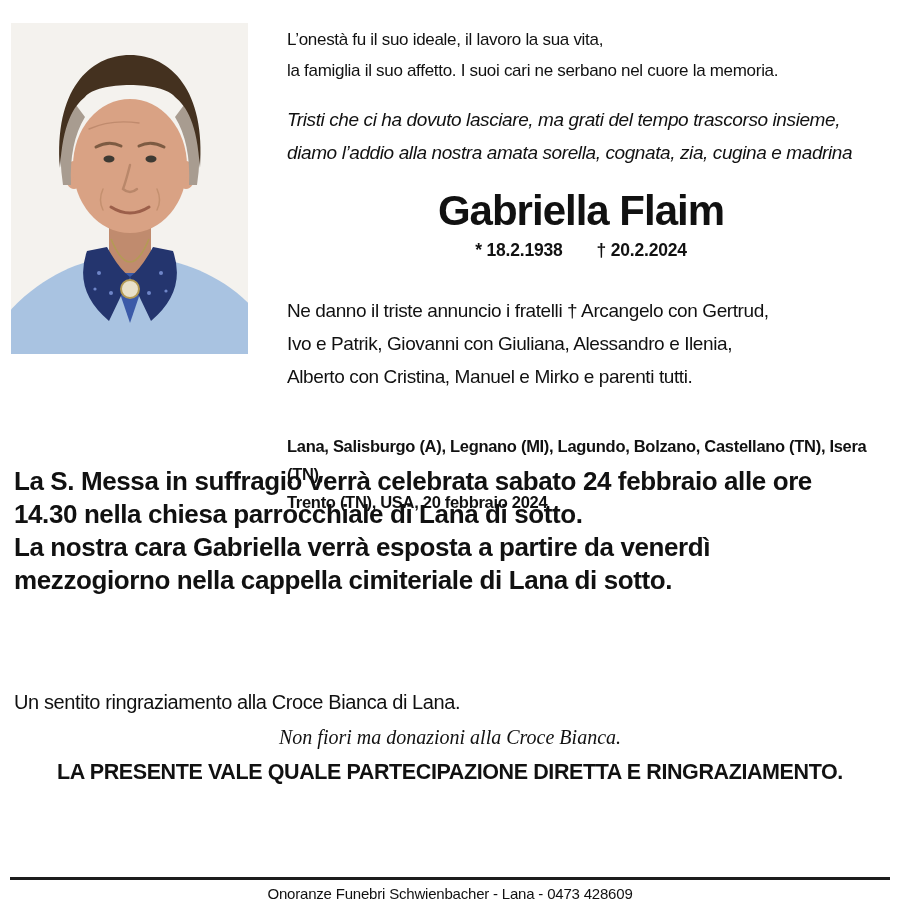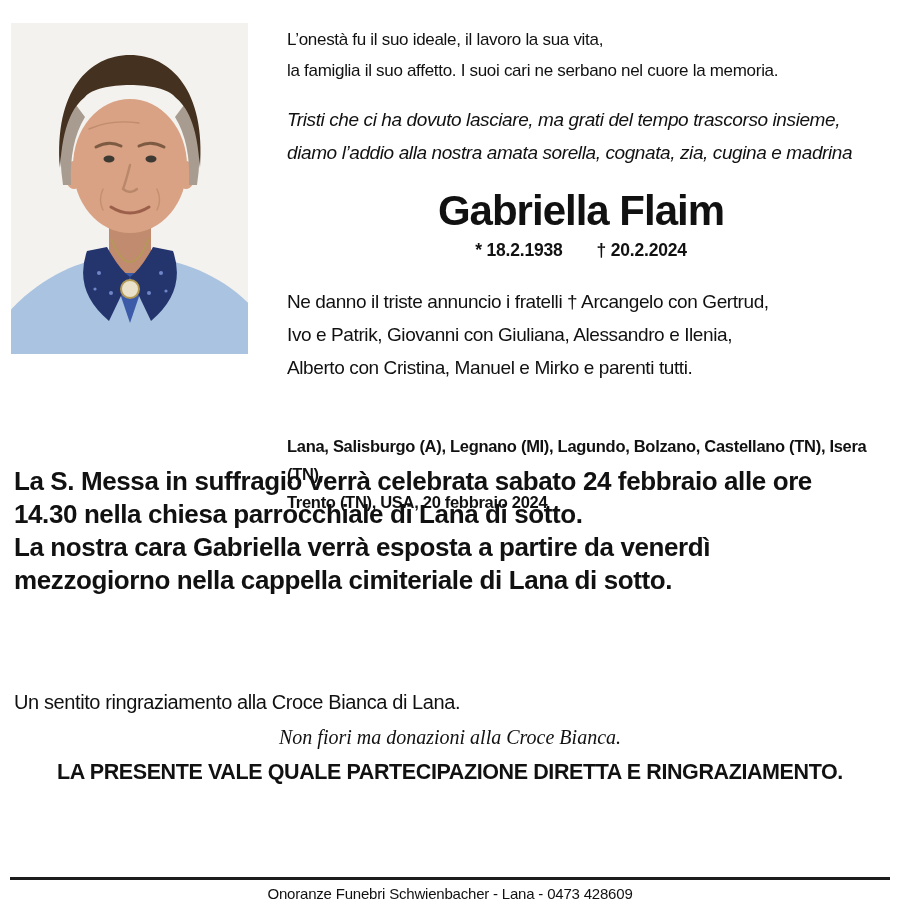--- a/index.html
+++ b/index.html
@@ -30,21 +30,21 @@
     text-align: center; font-size: 42px; font-weight: 700;
     letter-spacing: -1px; line-height: 50px;
   }
   .dates {
     left: 287px; top: 240px; width: 588px;
     text-align: center; font-size: 17.5px; font-weight: 700;
     letter-spacing: -0.2px;
   }
   .dates .gap { display: inline-block; width: 34px; }
   .announcement {
-    left: 287px; top: 285px; width: 600px;
+    left: 287px; top: 294px; width: 600px;
     font-size: 19px; line-height: 33px; letter-spacing: -0.4px;
   }
   .places {
     left: 287px; top: 432px; width: 600px;
     font-size: 16.5px; font-weight: 700; line-height: 28px;
     letter-spacing: -0.3px;
   }
 
   
   .ceremonies {

